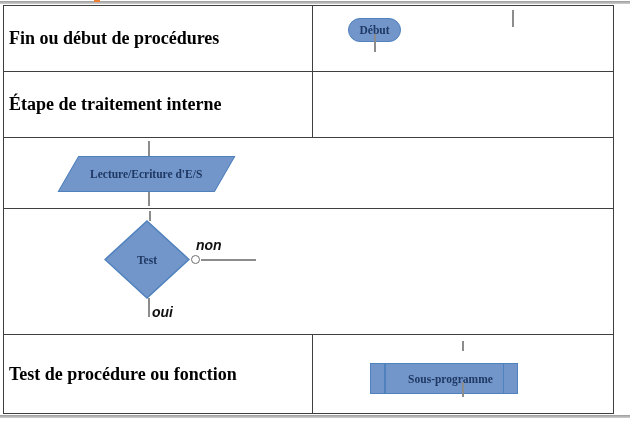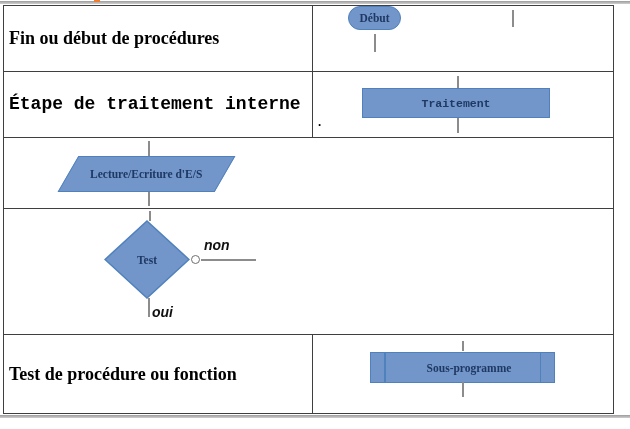--- a/index.html
+++ b/index.html
@@ -39,38 +39,30 @@
 <div class="canvas">
 
   <div class="rule" style="top:1px;height:2.5px;"></div>
   <div class="artifact" style="left:94px;top:0;width:6px;height:2px;"></div>
 
   <div class="legend-table">
 
     <div class="t-row" style="height:66px;">
       <div class="label-cell">Fin ou début de procédures</div>
       <div class="symbol-cell">
-        <div class="stadium" style="left:35px;top:0;width:53px;height:24px;">
+        <div class="stadium" style="left:35px;top:12px;width:53px;height:24px;">
           <span class="shape-label">Début</span>
         </div>
         <div class="conn-v" style="left:61px;top:28px;height:18px;"></div>
         <div class="conn-v" style="left:199px;top:4px;height:17px;"></div>
       </div>
     </div>
 
-    <div class="t-row" style="height:66px;font-family:Liberation Mono, monospace;">
+    <div class="t-row" style="height:66px;">
       <div class="label-cell">Étape de traitement interne</div>
-      <div class="symbol-cell">
-        <div class="conn-v" style="left:144px;top:4px;height:12px;"></div>
-        <div class="proc" style="left:49px;top:16px;width:188px;height:30px;">
-          <span class="shape-label">Traitement</span>
-        </div>
-        <div class="conn-v" style="left:144px;top:46px;height:15px;"></div>
-        <div class="stray" style="left:3px;top:44px;">.</div>
-      </div>
     </div>
 
     <div class="t-row" style="height:71px;">
       <div class="symbol-cell">
         <div class="conn-v" style="left:144px;top:3px;height:15px;"></div>
         <div class="para" style="left:64px;top:18px;width:157px;height:36px;">
           <span class="shape-label">Lecture/Ecriture d'E/S</span>
         </div>
         <div class="conn-v" style="left:144px;top:54px;height:14px;"></div>
       </div>
@@ -82,31 +74,31 @@
         <div class="diamond-wrap" style="left:100px;top:11px;width:86px;height:79px;">
           <svg width="86" height="79" viewBox="0 0 86 79">
             <polygon points="43,1 85,39.5 43,78 1,39.5" fill="#7296c9" stroke="#4f81bd" stroke-width="1.5"></polygon>
           </svg>
           <div class="diamond-label">
             <span class="shape-label">Test</span>
           </div>
         </div>
         <div class="node-circle" style="left:187px;top:46px;"></div>
         <div class="conn-h" style="left:197px;top:50px;width:55px;"></div>
-        <div class="branch-label" style="left:192px;top:29px;margin-left:8px;">non</div>
+        <div class="branch-label" style="left:192px;top:29px;">non</div>
         <div class="conn-v" style="left:144px;top:89px;height:19px;"></div>
         <div class="branch-label" style="left:148px;top:96px;">oui</div>
       </div>
     </div>
 
     <div class="t-row">
       <div class="label-cell">Test de procédure ou fonction</div>
       <div class="symbol-cell">
         <div class="conn-v" style="left:149px;top:6px;height:10px;"></div>
-        <div class="proc" style="left:57px;top:17px;width:185px;height:31px;padding-left:13px;">
+        <div class="proc" style="left:57px;top:28px;width:148px;height:31px;padding-left:13px;">
           <div class="sub-bar" style="left:13px;"></div>
           <div class="sub-bar" style="right:13px;"></div>
           <span class="shape-label">Sous-programme</span>
         </div>
         <div class="conn-v" style="left:149px;top:47px;height:15px;"></div>
       </div>
     </div>
 
   </div>
 

